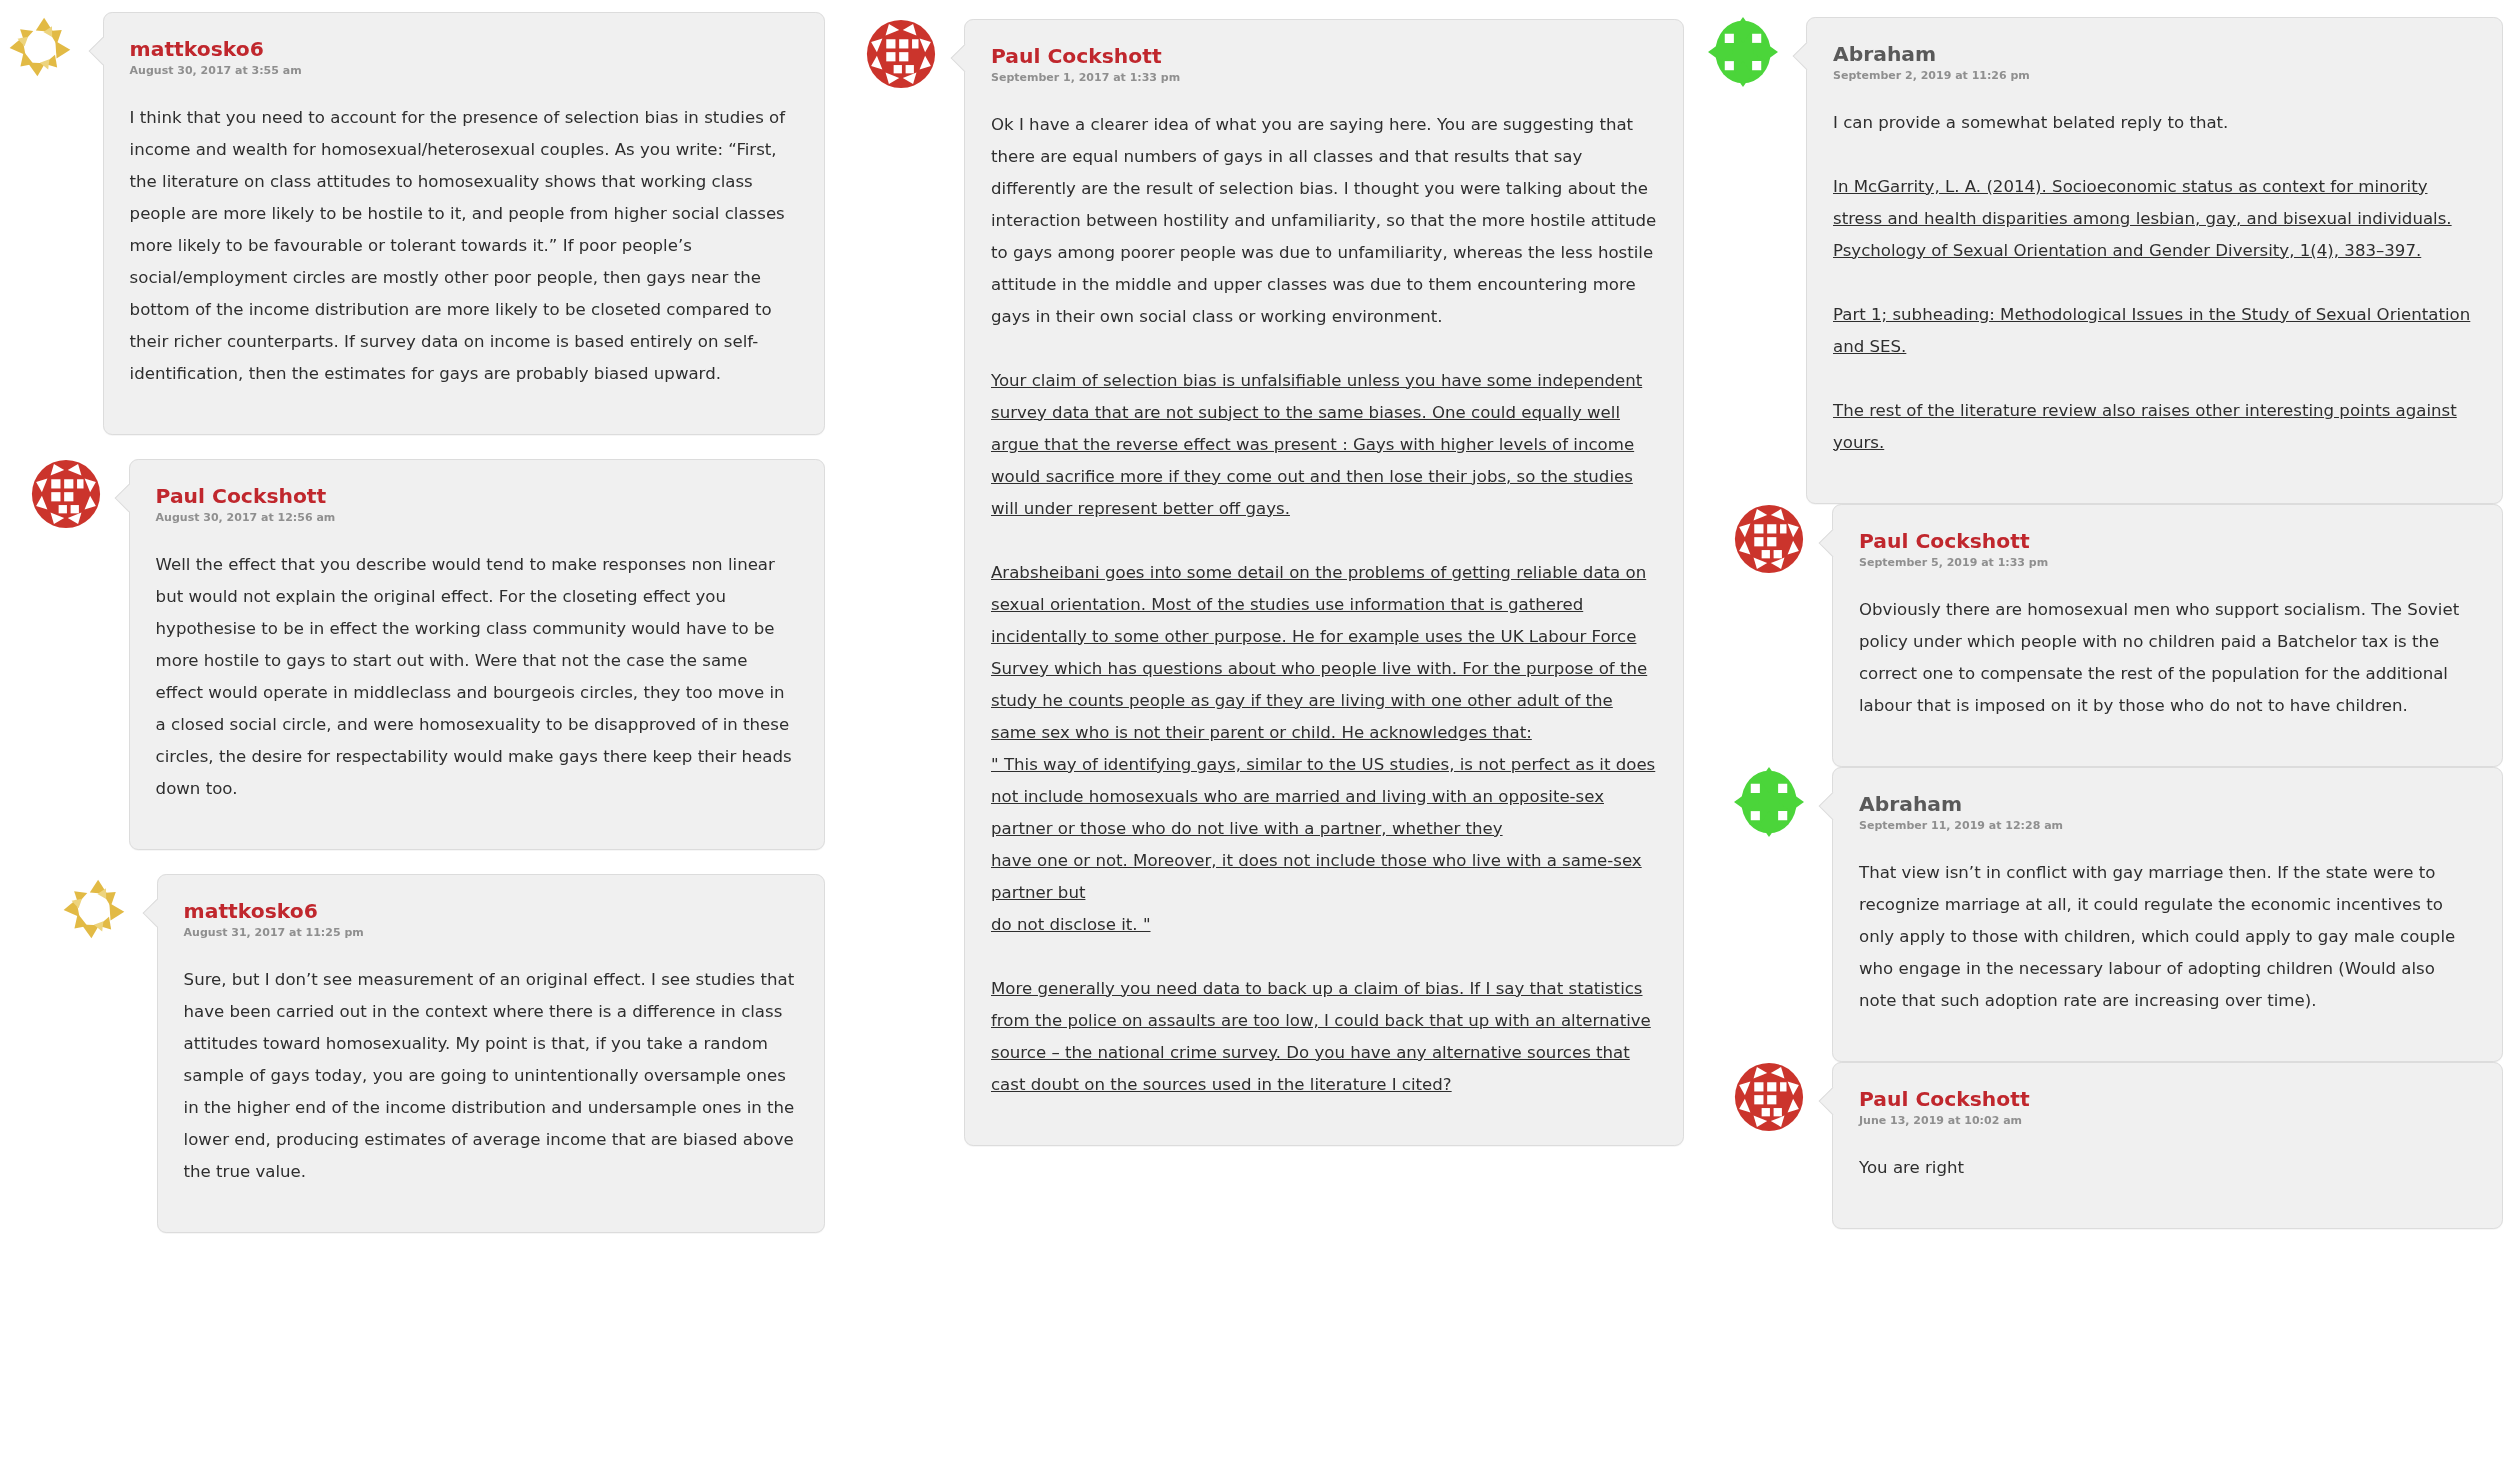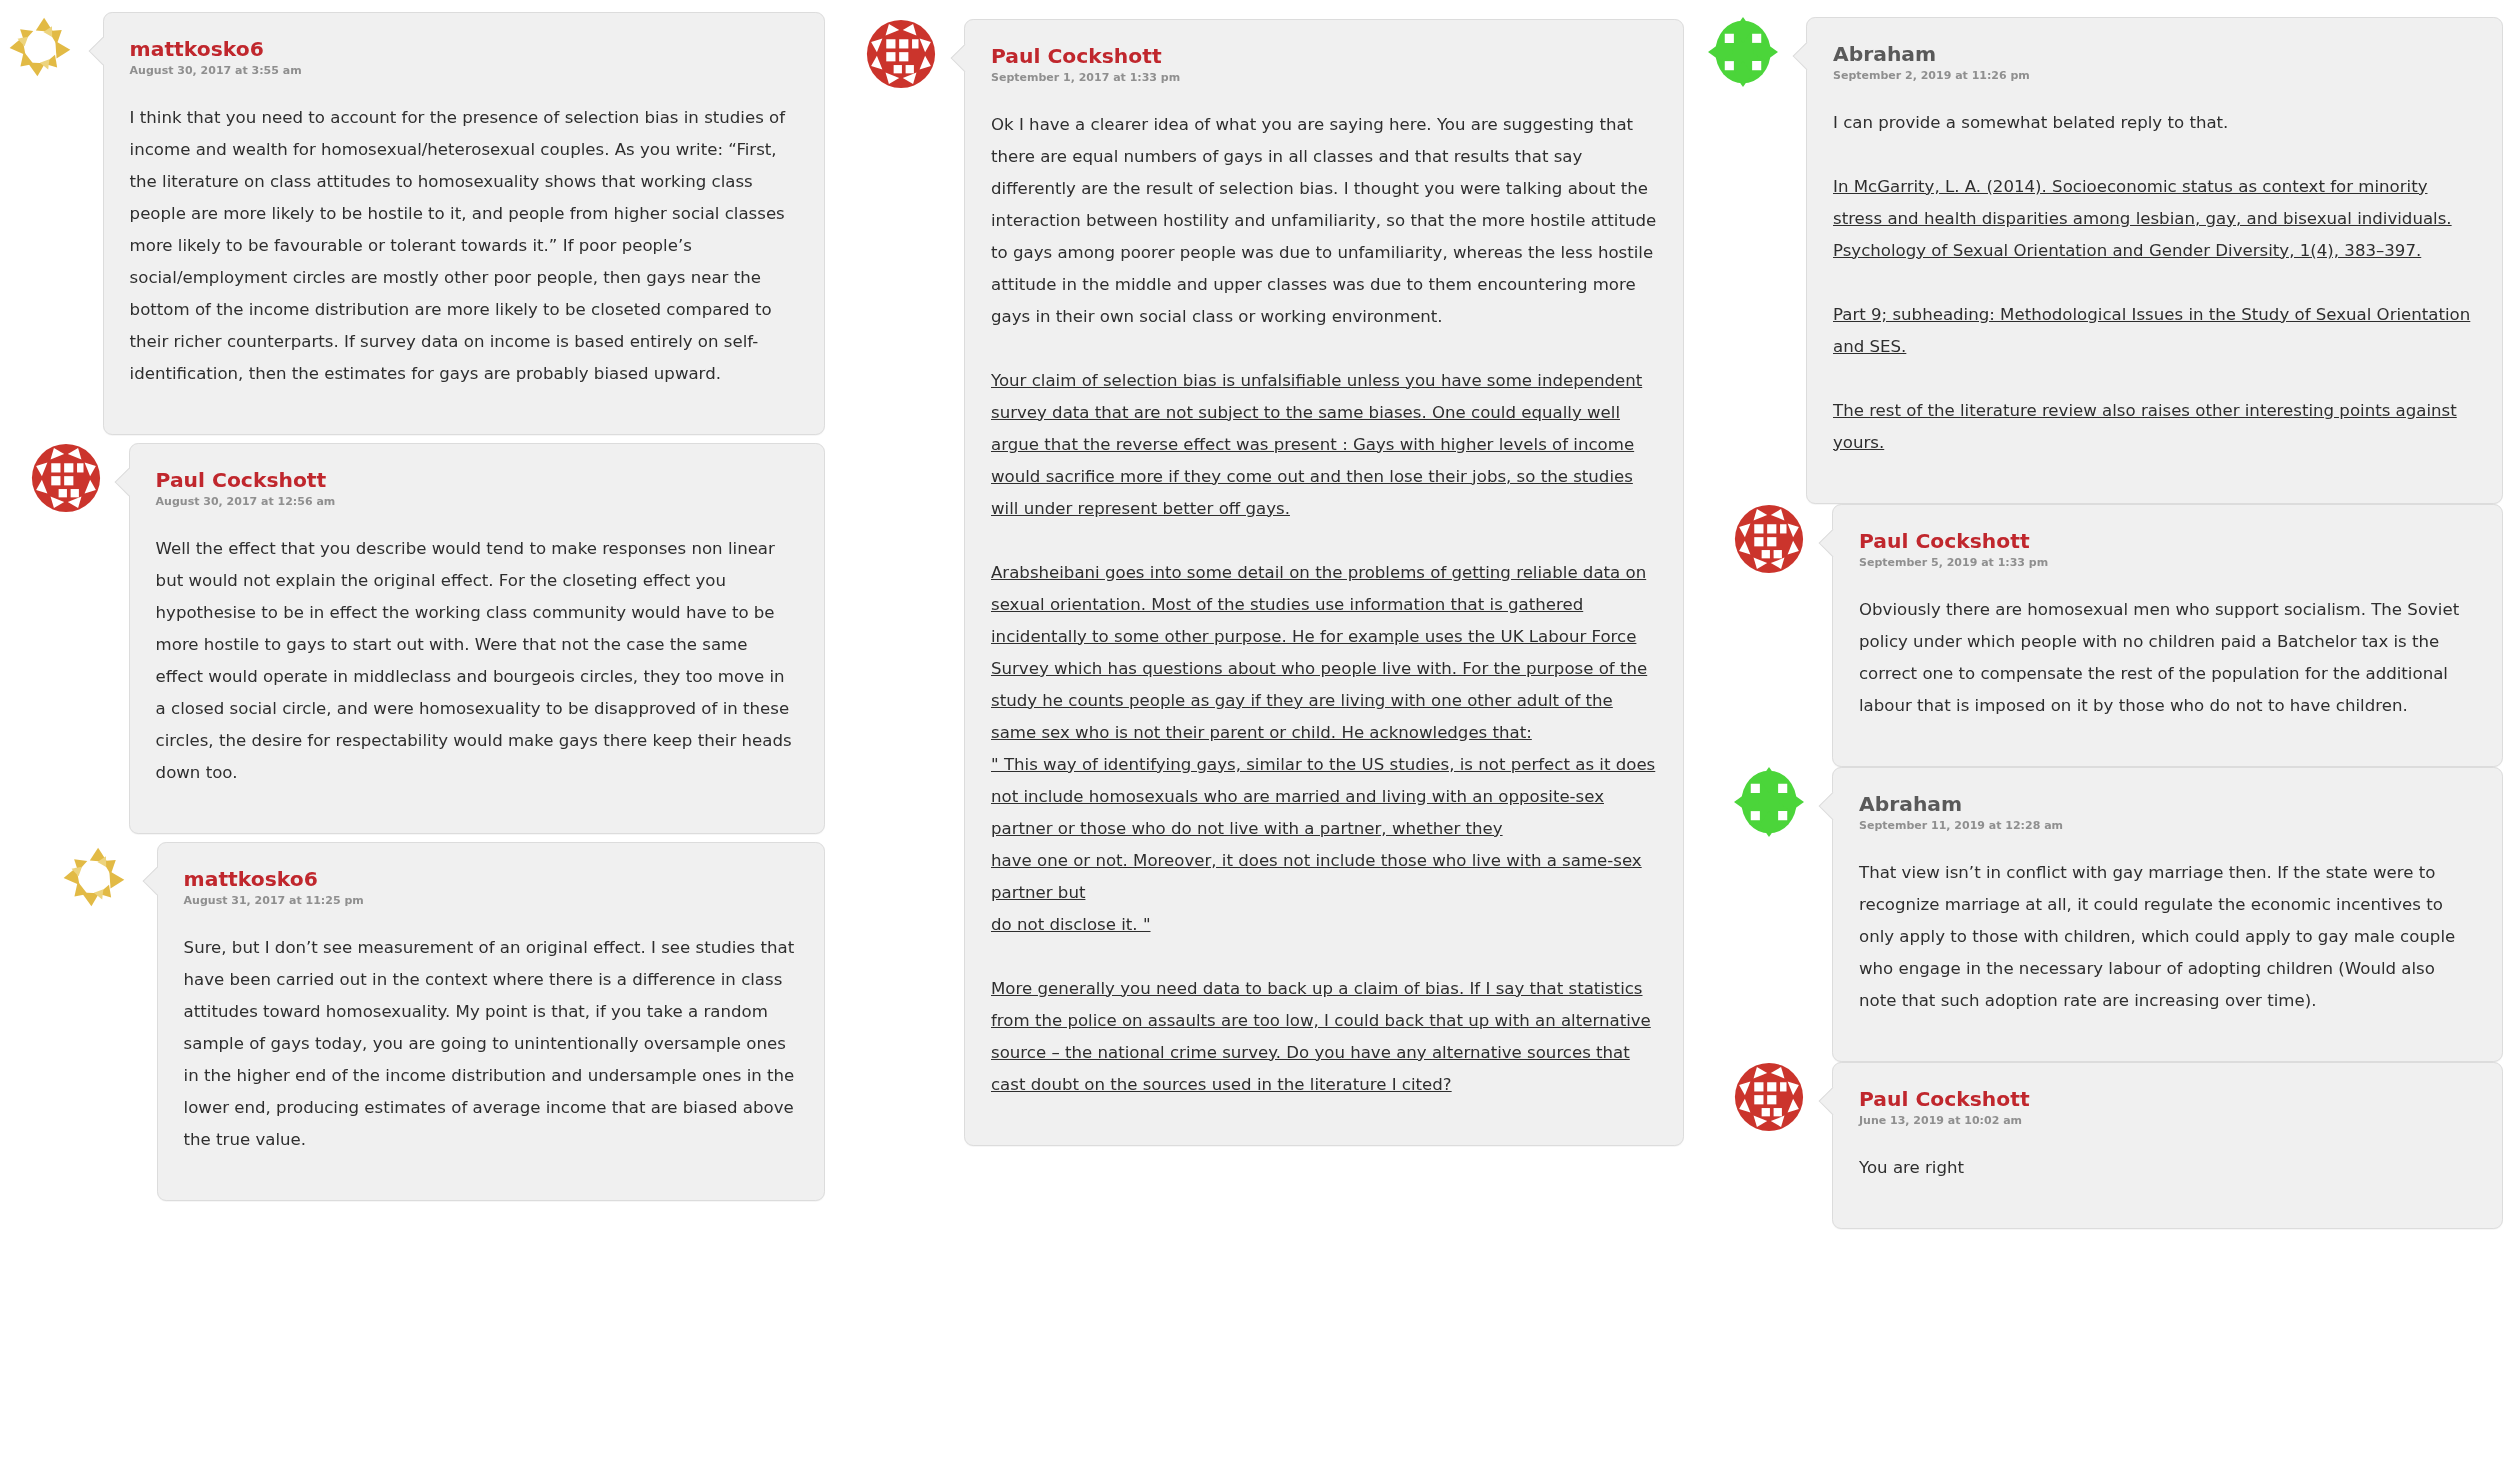--- a/index.html
+++ b/index.html
@@ -1,19 +1,19 @@
 <!DOCTYPE html>
 <html style="font-size:14.8px"><head>
 <meta charset="utf-8">
 <style>
   html,body{margin:0;padding:0;background:#ffffff;}
   #page{position:relative;width:2512px;height:1483px;background:#ffffff;overflow:hidden;
         font-family:"DejaVu Sans", sans-serif;color:#2e2e2e;}
   .col{position:absolute;display:flex;flex-direction:column;}
-  #col-1{left:4.6px;top:12px;width:820px;gap:8px;}
+  #col-1{left:4.6px;top:12px;width:820px;gap:24px;}
   #col-2{left:866px;top:18.5px;width:818px;gap:24px;}
   #col-3{left:1708px;top:16.6px;width:795px;}
   .comment{display:flex;align-items:flex-start;gap:28px;}
   .indent-1{margin-left:26px;}
   .indent-2{margin-left:54px;}
   .avatar{flex:0 0 70px;width:70px;height:70px;}
   .avatar svg{display:block;width:70px;height:70px;}
   .bubble{position:relative;flex:1 1 auto;background:#f0f0f0;border:0.9px solid #dcdcdc;
           border-radius:9.2px;padding:24px 26px 44px 26px;box-shadow:0 0.9px 0.9px rgba(0,0,0,0.04);}
   .tail{position:absolute;left:-10.2px;top:28px;width:18.5px;height:18.5px;background:#f0f0f0;
@@ -174,21 +174,21 @@
             <use href="#icon-green"></use>
           </svg>
       </div>
       <div class="bubble">
         <div class="tail"></div>
         <div class="author plain">Abraham</div>
         <div class="date">September 2, 2019 at 11:26 pm</div>
         <div class="body">
           <p>I can provide a somewhat belated reply to that.</p>
           <p>In McGarrity, L. A. (2014). Socioeconomic status as context for minority stress and health disparities among lesbian, gay, and bisexual individuals. Psychology of Sexual Orientation and Gender Diversity, 1(4), 383–397.</p>
-          <p>Part 9; subheading: Methodological Issues in the Study of Sexual Orientation and SES.</p>
+          <p>Part 1; subheading: Methodological Issues in the Study of Sexual Orientation and SES.</p>
           <p>The rest of the literature review also raises other interesting points against yours.</p>
         </div>
       </div>
     </div>
 
     <div class="comment indent-1">
       <div class="avatar">
         <svg viewBox="0 0 76 76">
             <use href="#icon-red"></use>
           </svg>

